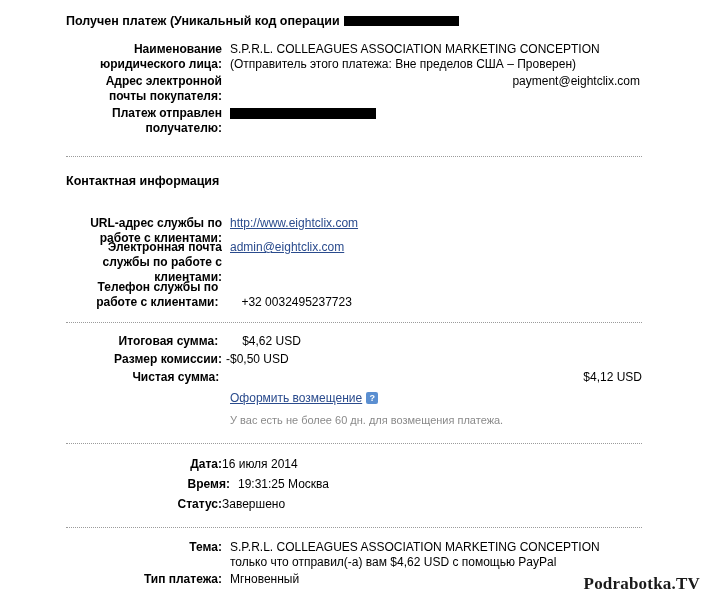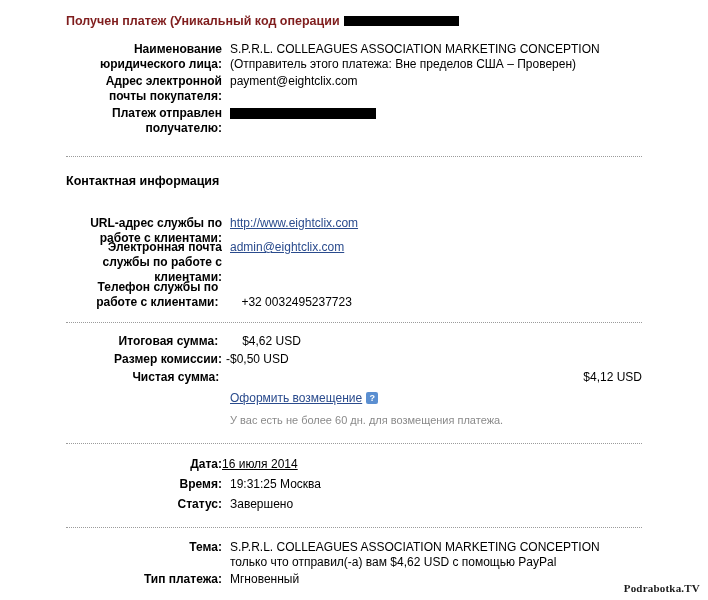--- a/index.html
+++ b/index.html
@@ -23,21 +23,21 @@
     background: #ffffff;
   }
 
   
   .header {
     position: absolute;
     left: 66px;
     top: 14px;
     font-size: 12.5px;
     font-weight: bold;
-    color: #7f1d1d;
+    color: #000000;
     white-space: nowrap;
   }
   .redacted {
     display: inline-block;
     background: #000000;
     vertical-align: middle;
     height: 10px;
   }
   .redacted.r1 { width: 115px; margin-left: 4px; position: relative; top: -1px; }
   .redacted.r2 { width: 146px; height: 11px; }
@@ -102,21 +102,21 @@
   }
   .note {
     color: #8a8a8a;
     font-size: 11px;
   }
 
   .watermark {
     position: absolute;
     right: 8px;
     bottom: 6px;
-    font-size: 11px;
+    font-size: 17px;
     font-weight: bold;
     color: #1a1a1a;
     font-family: "Liberation Serif", serif;
     letter-spacing: 0.2px;
   }
 </style>
 </head>
 <body>
 
 <div class="page">
@@ -125,21 +125,21 @@
     <span>Получен платеж (Уникальный код операции</span><span class="redacted r1"></span>
   </div>
 
   <div class="row" style="left:66px; top:42px; width:576px;">
     <div class="lbl" style="width:156px;">Наименование юридического лица:</div>
     <div class="val" style="width:410px; margin-left:8px;">S.P.R.L. COLLEAGUES ASSOCIATION MARKETING CONCEPTION (Отправитель этого платежа: Вне пределов США – Проверен)</div>
   </div>
 
   <div class="row" style="left:66px; top:74px; width:576px;">
     <div class="lbl" style="width:156px;">Адрес электронной почты покупателя:</div>
-    <div class="val" style="width:410px; margin-left:8px;">payment@eightclix.com</div>
+    <div class="val" style="width:410px; margin-left:8px;text-align:right;">payment@eightclix.com</div>
   </div>
 
   <div class="row" style="left:66px; top:106px; width:576px;">
     <div class="lbl" style="width:156px;">Платеж отправлен получателю:</div>
     <div class="val" style="width:410px; margin-left:8px;"><span class="redacted r2"></span></div>
   </div>
 
   <div class="sep" style="top:156px;"></div>
 
   <div class="section-title" style="top:174px;">Контактная информация</div>
@@ -185,31 +185,31 @@
 
   <div class="row" style="left:66px; top:413px; width:576px;">
     <div class="lbl" style="width:156px;"></div>
     <div class="val note" style="width:410px; margin-left:8px;">У вас есть не более 60 дн. для возмещения платежа.</div>
   </div>
 
   <div class="sep" style="top:443px;"></div>
 
   <div class="row" style="left:66px; top:457px; width:576px;">
     <div class="lbl" style="width:156px;">Дата:</div>
-    <div class="val" style="width:410px; margin-left:0;text-decoration:underline;">16 июля 2014</div>
-  </div>
-
-  <div class="row" style="left:66px; top:477px; width:576px;align-items:flex-end;">
+    <div class="val" style="width:410px; margin-left:0;">16 июля 2014</div>
+  </div>
+
+  <div class="row" style="left:74px; top:477px; width:576px;align-items:flex-end;">
     <div class="lbl" style="width:156px;">Время:</div>
     <div class="val" style="width:410px; margin-left:8px;">19:31:25 Москва</div>
   </div>
 
   <div class="row" style="left:66px; top:497px; width:576px;">
     <div class="lbl" style="width:156px;">Статус:</div>
-    <div class="val" style="width:410px; margin-left:8px;">Завершено</div>
+    <div class="val" style="width:410px; ">Завершено</div>
   </div>
 
   <div class="sep" style="top:527px;"></div>
 
   <div class="row" style="left:66px; top:540px; width:576px;">
     <div class="lbl" style="width:156px;">Тема:</div>
     <div class="val" style="width:410px; margin-left:8px;">S.P.R.L. COLLEAGUES ASSOCIATION MARKETING CONCEPTION только что отправил(-а) вам $4,62 USD с помощью PayPal</div>
   </div>
 
   <div class="row" style="left:66px; top:572px; width:576px;">

